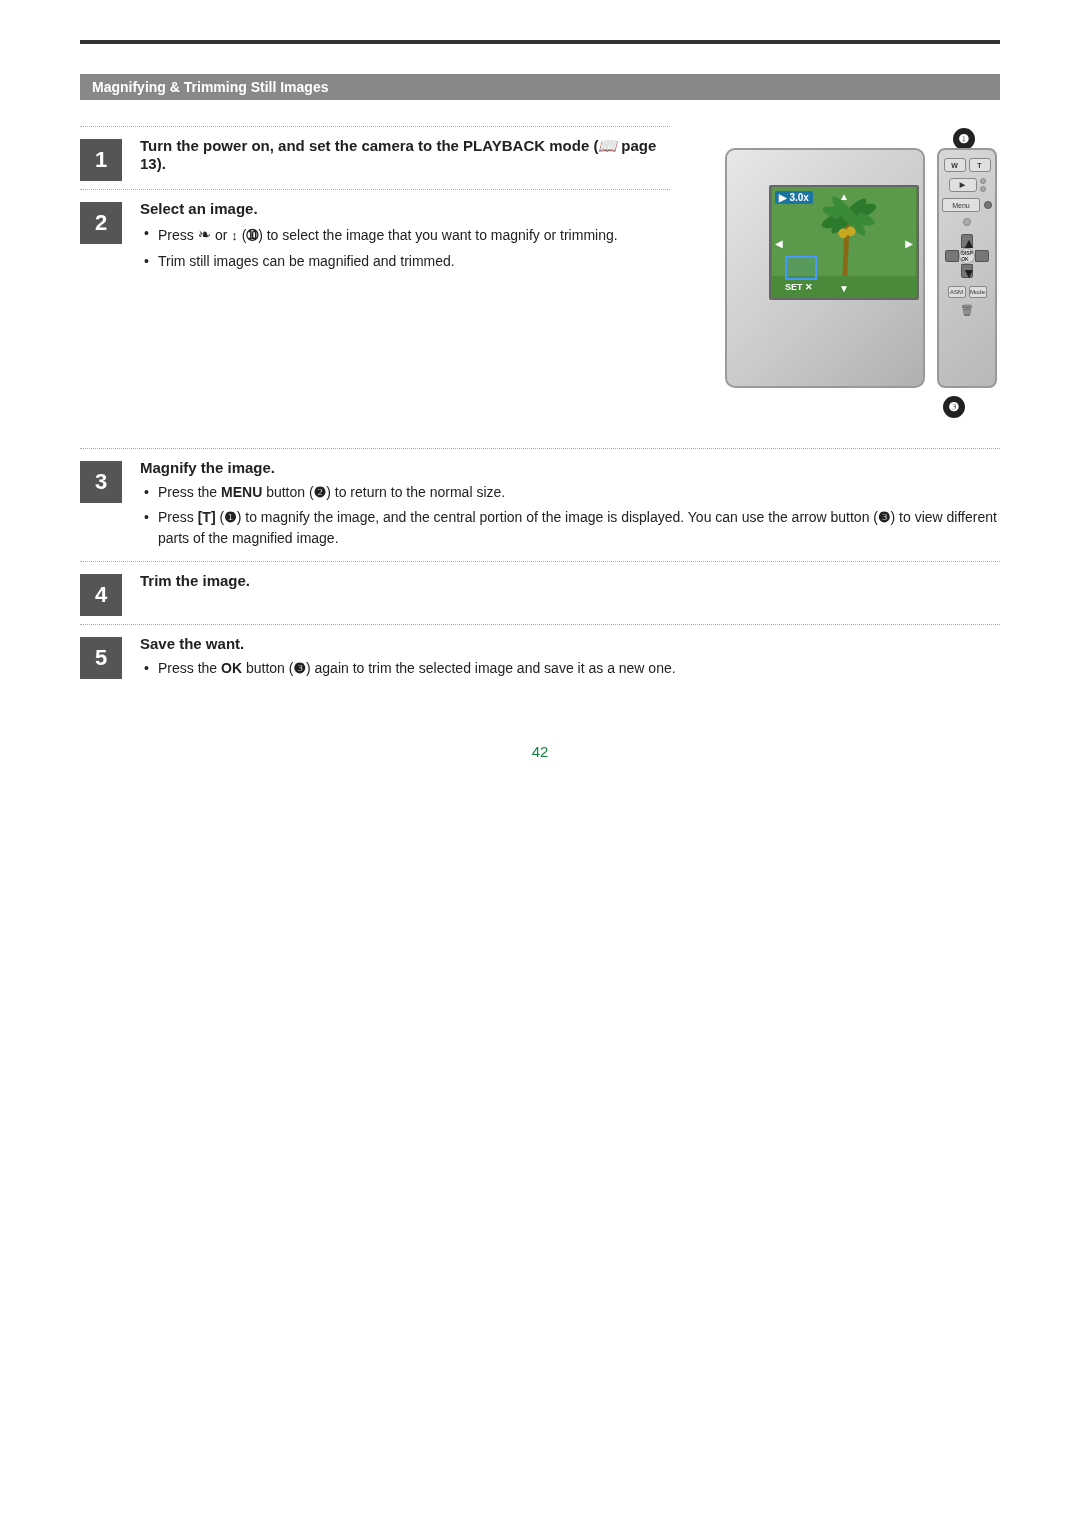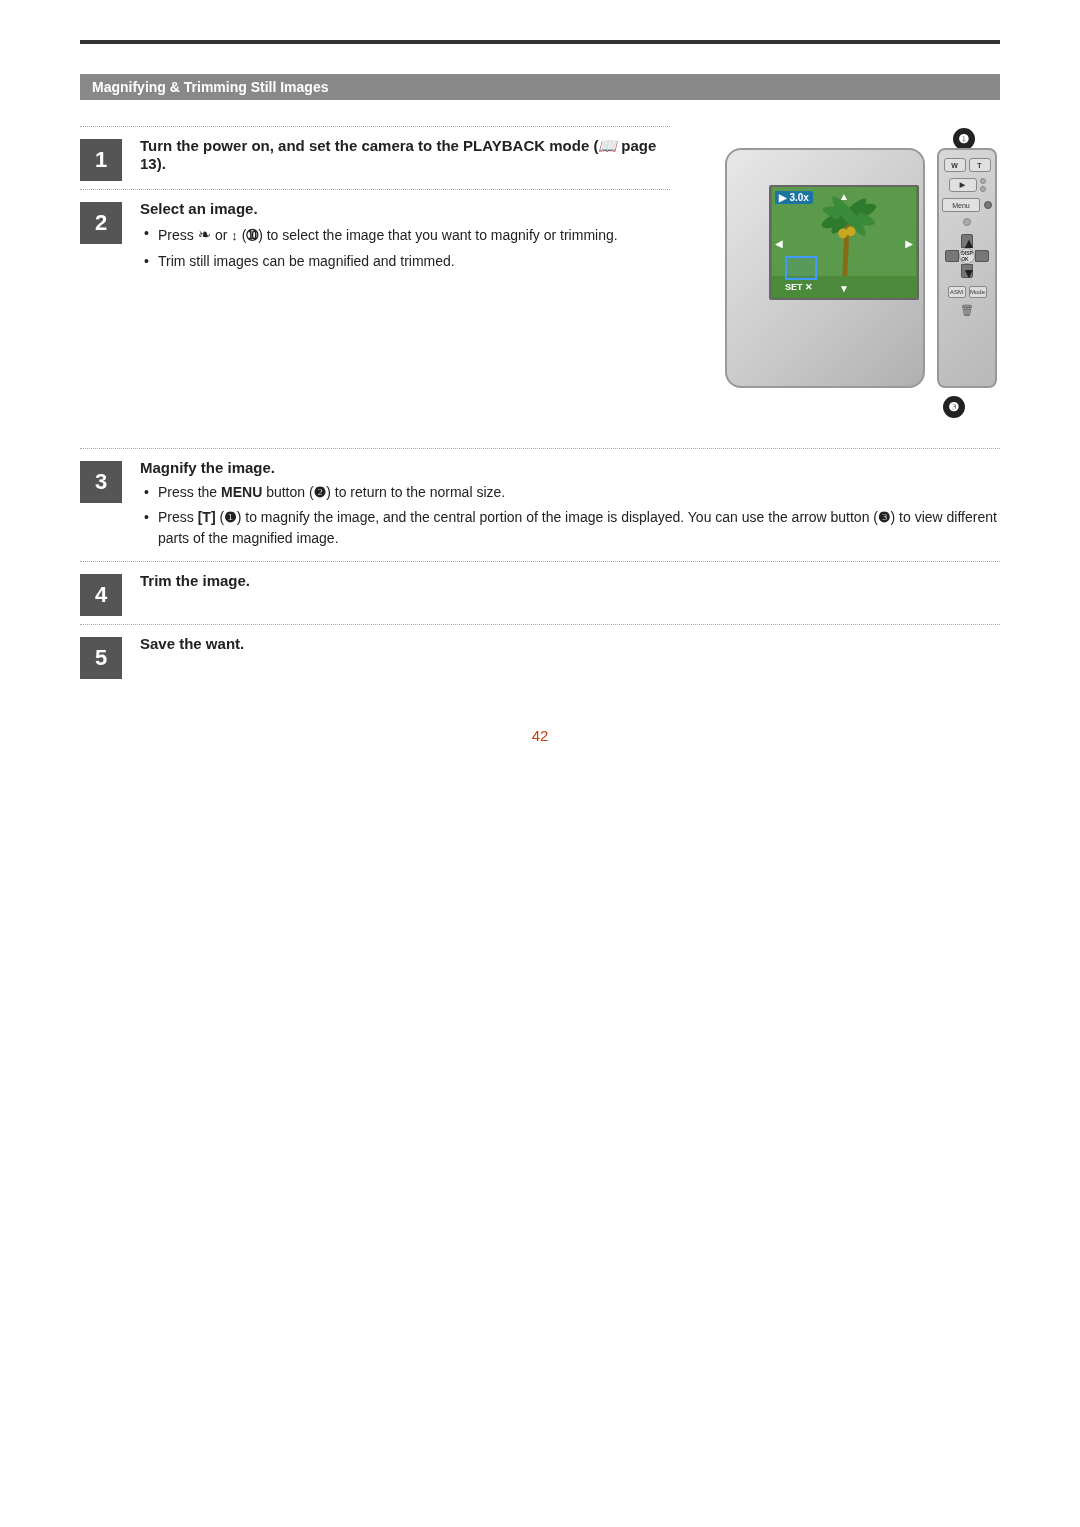--- a/index.html
+++ b/index.html
@@ -122,21 +122,21 @@
     }
 
     
     .camera-body {
       position: absolute;
       left: 30px;
       top: 20px;
       width: 200px;
       height: 240px;
       background: linear-gradient(135deg, #e8e8e8 0%, #c8c8c8 60%, #b0b0b0 100%);
-      border-radius: 16px;
+      border-radius: 10px;
       border: 2px solid #999;
     }
 
     
     .camera-screen {
       position: absolute;
       left: 42px;
       top: 35px;
       width: 150px;
       height: 115px;
@@ -316,23 +316,23 @@
     .marker-1 { top: 0; right: 20px; }
     .marker-2 { top: 90px; right: 0; }
     .marker-3 { bottom: 20px; right: 30px; }
 
     
     b { font-weight: bold; }
 
     
     .page-number {
       text-align: center;
-      margin-top: 48px;
+      margin-top: 60px;
       font-size: 15px;
-      color: #c2410c;
+      color: #15803d;
     }
 
     
     .lower-steps {
       margin-top: 10px;
     }
 
     .step-group {
       margin-bottom: 4px;
     }
@@ -497,20 +497,25 @@
       </div>
     </div>
   </div>
 
   <div class="step-group">
     <div class="dotted-line"></div>
     <div class="step-row">
       <div class="step-badge">5</div>
       <div class="step-content">
         <div class="step-title">Save the want.</div>
+        <ul class="step-bullets">
+          <li>
+            Press the <b>OK</b> button (<b>❸</b>) again to trim the selected image and save it as a new one.
+          </li>
+        </ul>
       </div>
     </div>
   </div>
 
 </div>
 
 <div class="page-number">
   <span>42</span>
 </div>
 

